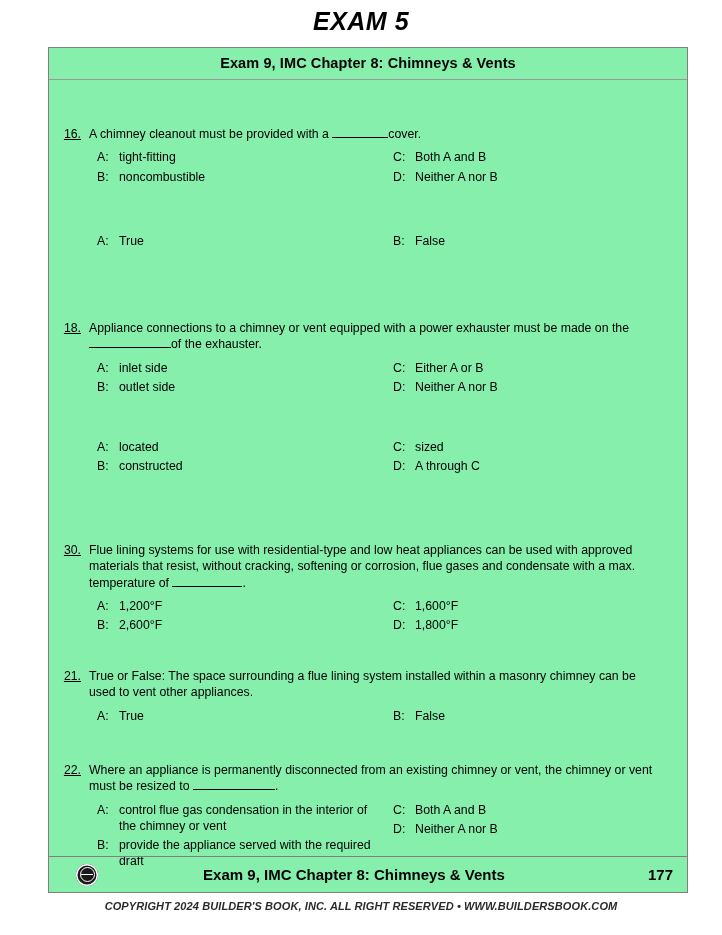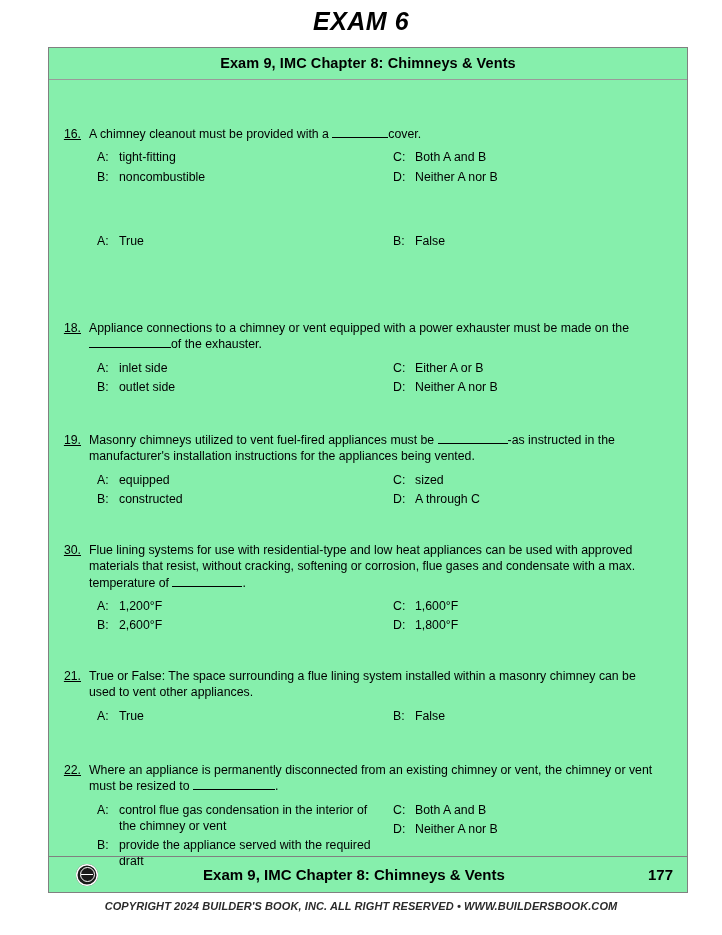--- a/index.html
+++ b/index.html
@@ -195,21 +195,21 @@
     font-weight: bold;
     letter-spacing: 0.1px;
     color: #2b2b2b;
   }
 </style>
 </head>
 <body>
 
 <div class="page">
 
-  <div class="exam-title">EXAM 6</div>
+  <div class="exam-title">EXAM 5</div>
 
   <div class="frame">
 
     <div class="chapter-bar">Exam 9, IMC Chapter 8: Chimneys &amp; Vents</div>
 
     <div class="questions" id="questions-container">
         <div class="question" style="position: absolute; left: 0px; right: 0px; top: 46px;">
           <div class="q-head">
             <div class="q-num">16.</div>
             <div class="q-text"><span>A chimney cleanout must be provided with a</span> <span class="blank blank-sm"></span><span>cover.</span></div>
@@ -275,29 +275,25 @@
                 <span class="ans-text">Either A or B</span>
               </div>
               <div class="ans">
                 <span class="ans-letter">D:</span>
                 <span class="ans-text">Neither A nor B</span>
               </div>
             </div>
           </div>
         </div>
         <div class="question" style="position: absolute; left: 0px; right: 0px; top: 352px;">
-          <div class="q-head">
-            <div class="q-num">19.</div>
-            <div class="q-text"><span>Masonry chimneys utilized to vent fuel-fired appliances must be</span> <span class="blank blank-md"></span><span>-as instructed in the manufacturer's installation instructions for the appliances being vented.</span></div>
-          </div>
-          <div class="answers">
-            <div class="ans-col left">
-              <div class="ans">
-                <span class="ans-letter">A:</span>
-                <span class="ans-text">equipped</span>
+          <div class="answers">
+            <div class="ans-col left">
+              <div class="ans">
+                <span class="ans-letter">A:</span>
+                <span class="ans-text">located</span>
               </div>
               <div class="ans">
                 <span class="ans-letter">B:</span>
                 <span class="ans-text">constructed</span>
               </div>
             </div>
             <div class="ans-col right">
               <div class="ans">
                 <span class="ans-letter">C:</span>
                 <span class="ans-text">sized</span>

